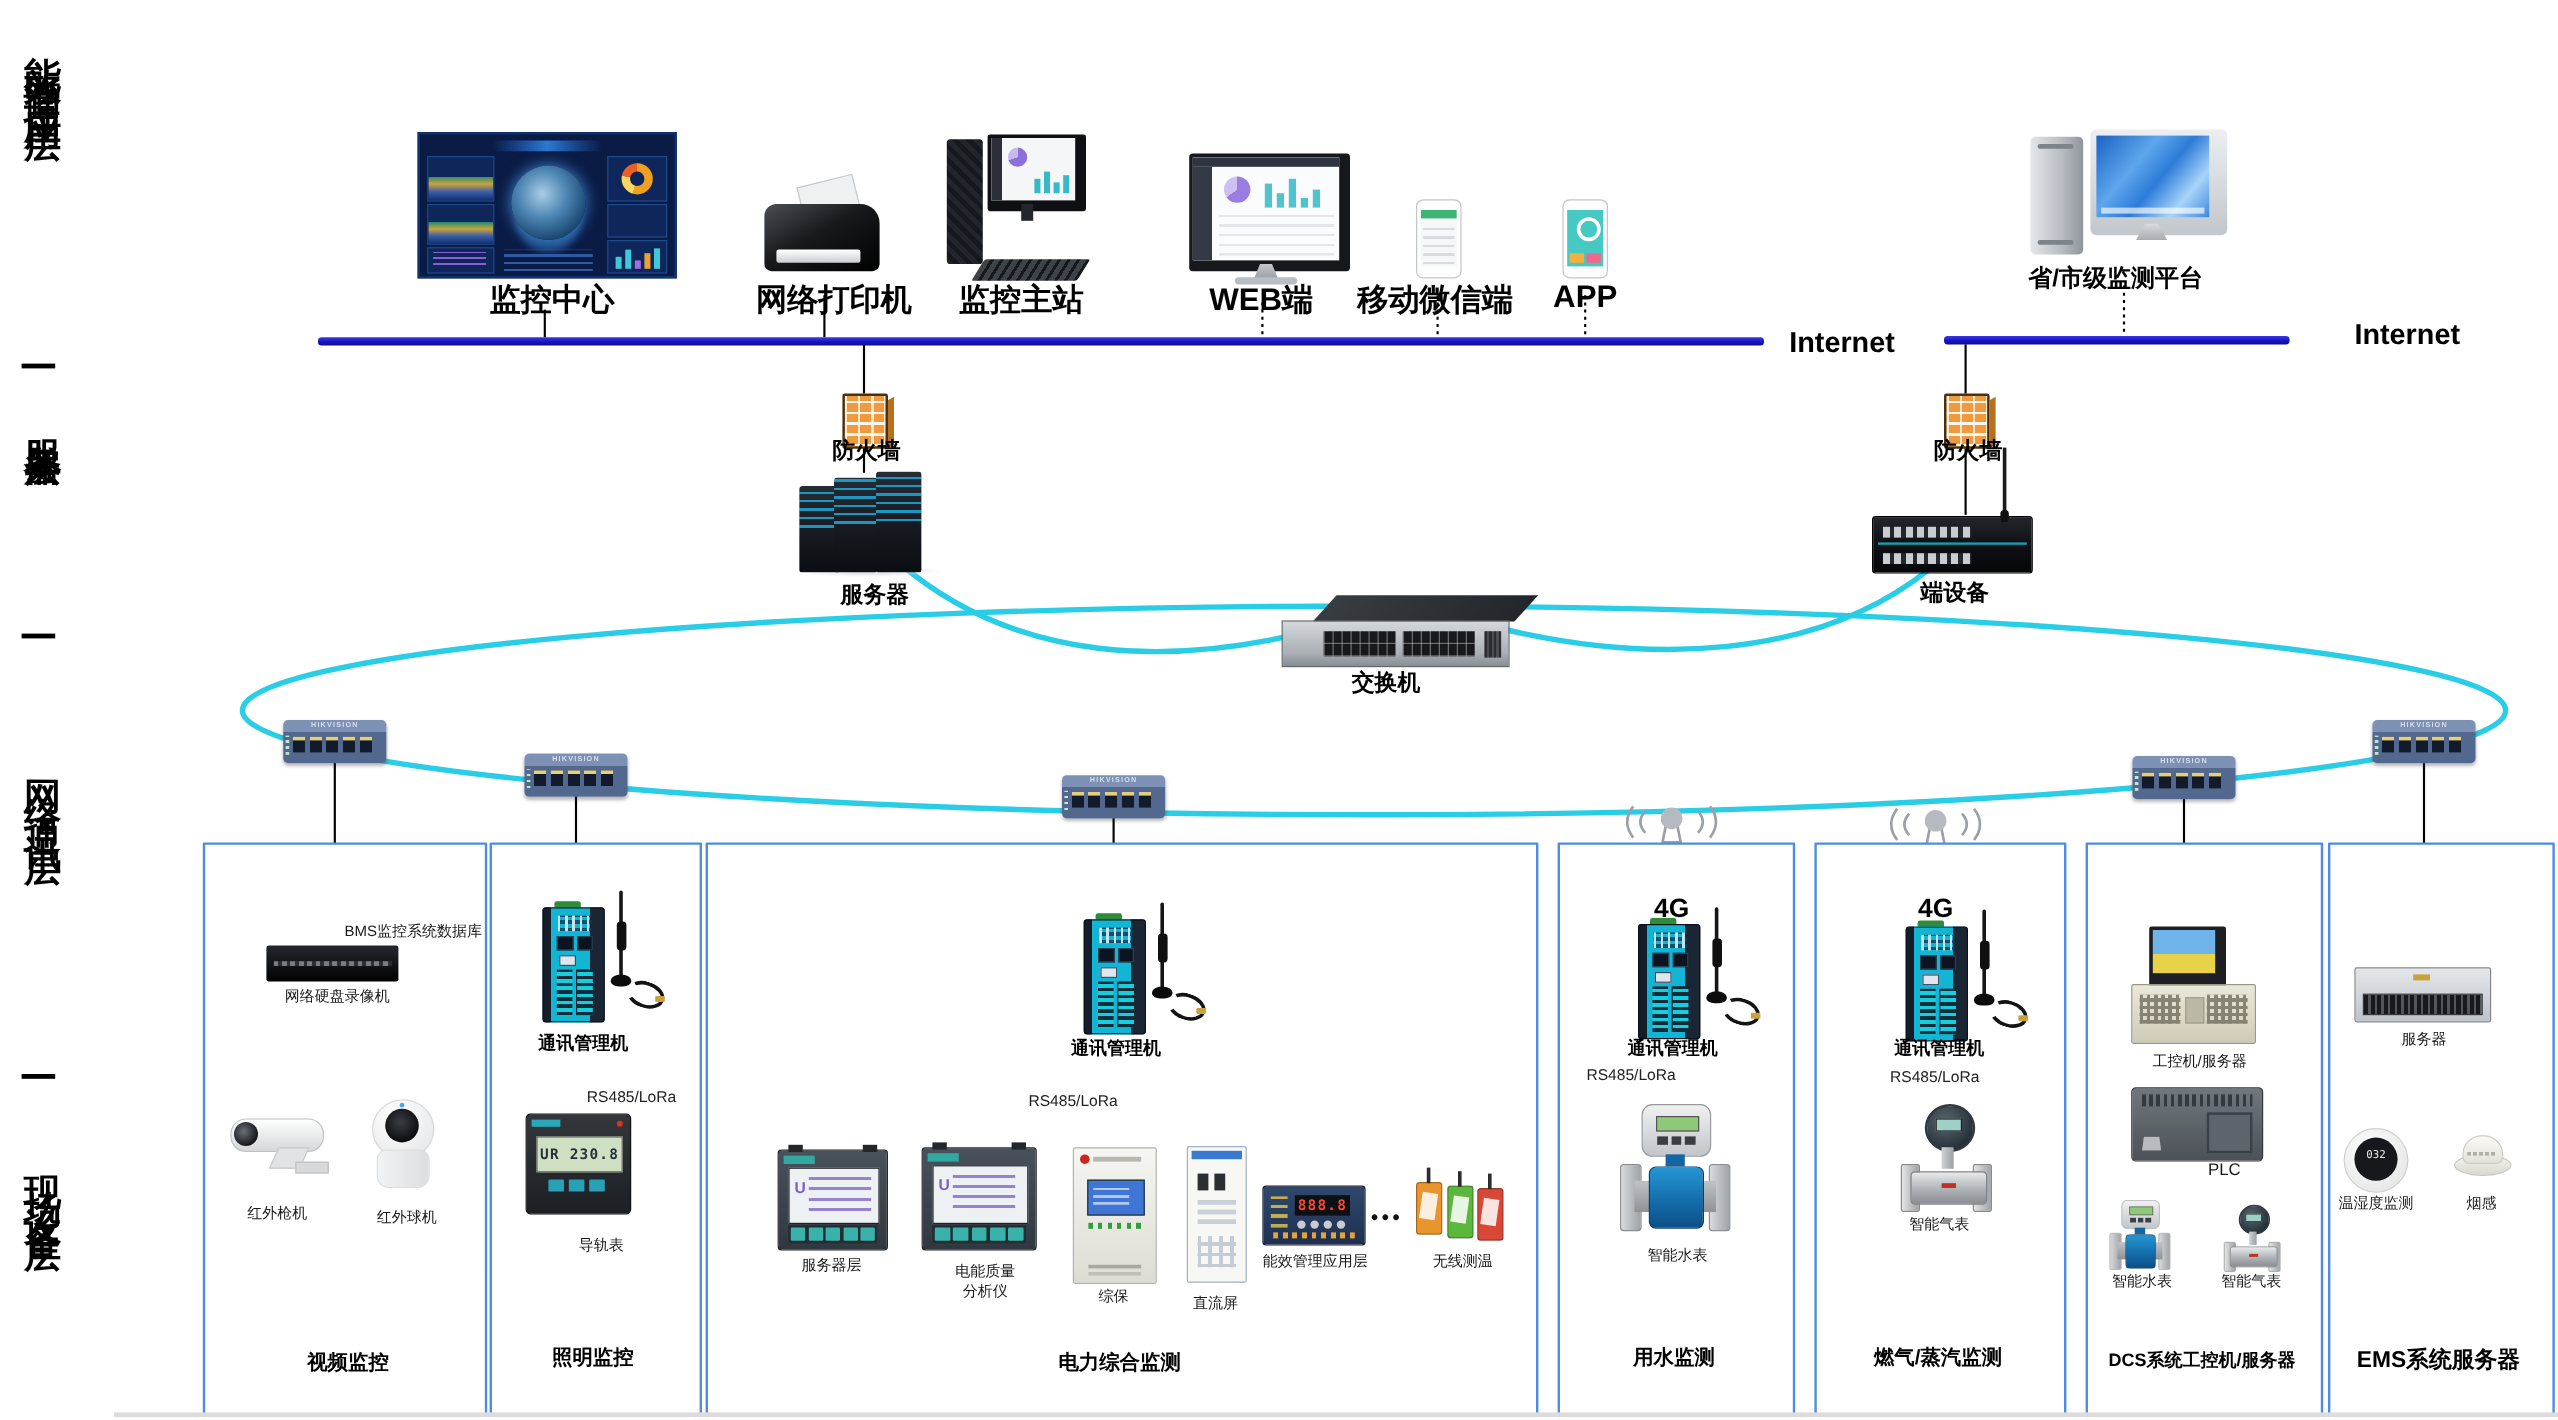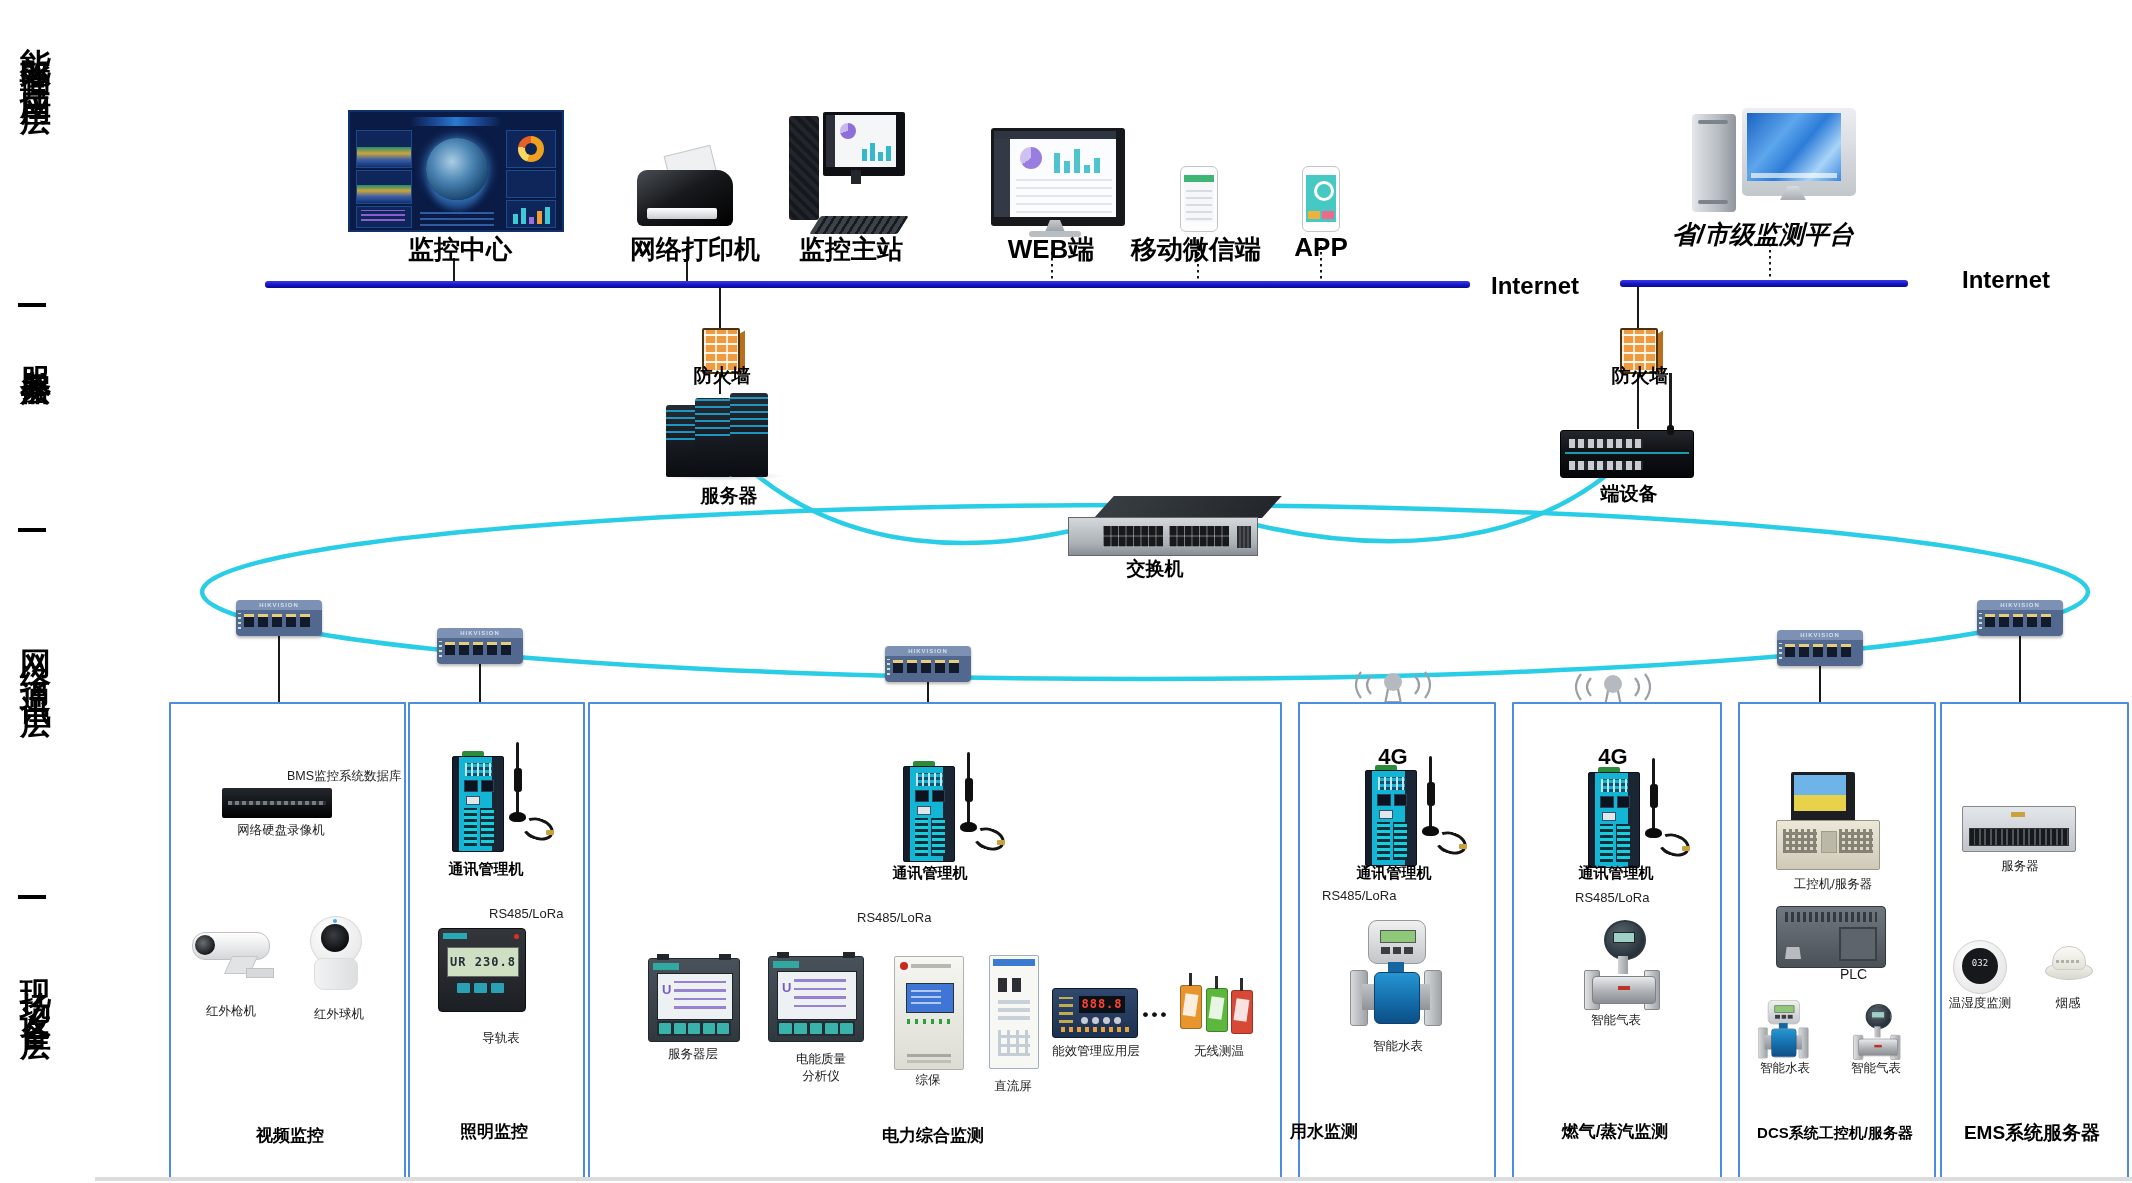--- a/index.html
+++ b/index.html
@@ -4,21 +4,21 @@
 <style>
   html,body{margin:0;padding:0;background:#fff;}
   .stage{position:relative;width:2132px;height:1183px;background:#fff;overflow:hidden;
          font-family:"Liberation Sans","DejaVu Sans",sans-serif;color:#000;}
   .abs{position:absolute;}
   svg.wires{position:absolute;left:0;top:0;pointer-events:none;}
 
   
   .lblC{position:absolute;transform:translateX(-50%);font-weight:bold;white-space:nowrap;color:#000;}
   .lblL{position:absolute;white-space:nowrap;color:#1a1a1a;}
-  .f26{font-size:26px;} .f24{font-size:25px;font-style:italic;} .f21{font-size:24px;} .f19{font-size:19px;}
+  .f26{font-size:26px;} .f24{font-size:20px;} .f21{font-size:24px;} .f19{font-size:19px;}
   .f15{font-size:15px;} .f22{font-size:22px;}
   .sm{font-size:12.5px;font-weight:normal;color:#1a1a1a;}
   .btitle{position:absolute;transform:translateX(-50%);font-weight:bold;font-size:17px;white-space:nowrap;}
   .rs{position:absolute;font-size:13px;color:#222;white-space:nowrap;}
 
   
   .rail{position:absolute;left:10px;width:46px;writing-mode:vertical-rl;text-orientation:upright;
         font-weight:bold;font-size:31px;color:#000;}
   .raildash{position:absolute;left:18px;width:28px;height:4px;background:#000;}
 
@@ -706,21 +706,21 @@
           <i></i>
         </div>
       </div>
     <div class="neck"></div>
       <div class="fl" style="left:0;"></div>
       <div class="fl" style="right:0;"></div>
     <div class="pipe"></div>
       <div class="bd"></div>
   </div>
   <div class="lblC sm" style="left:1398px;top:1038px;">智能水表</div>
-  <div class="btitle" style="left:1324px;top:1120px;">用水监测</div>
+  <div class="btitle" style="left:1395px;top:1120px;">用水监测</div>
 
   <div class="lblC f22" style="left:1613px;top:744px;">4G</div>
   <div class="cm" style="left:1588px;top:772px;">
     <div class="grn"></div>
       <div class="body">
         <div class="leds"></div>
         <div class="ports">
           <i></i>
           <i></i>
         </div>

